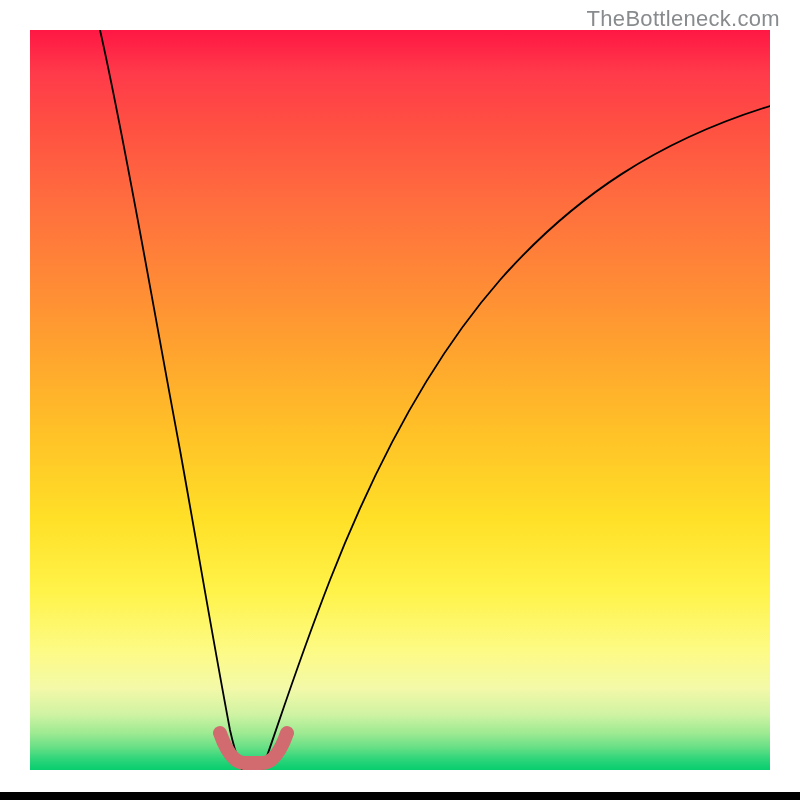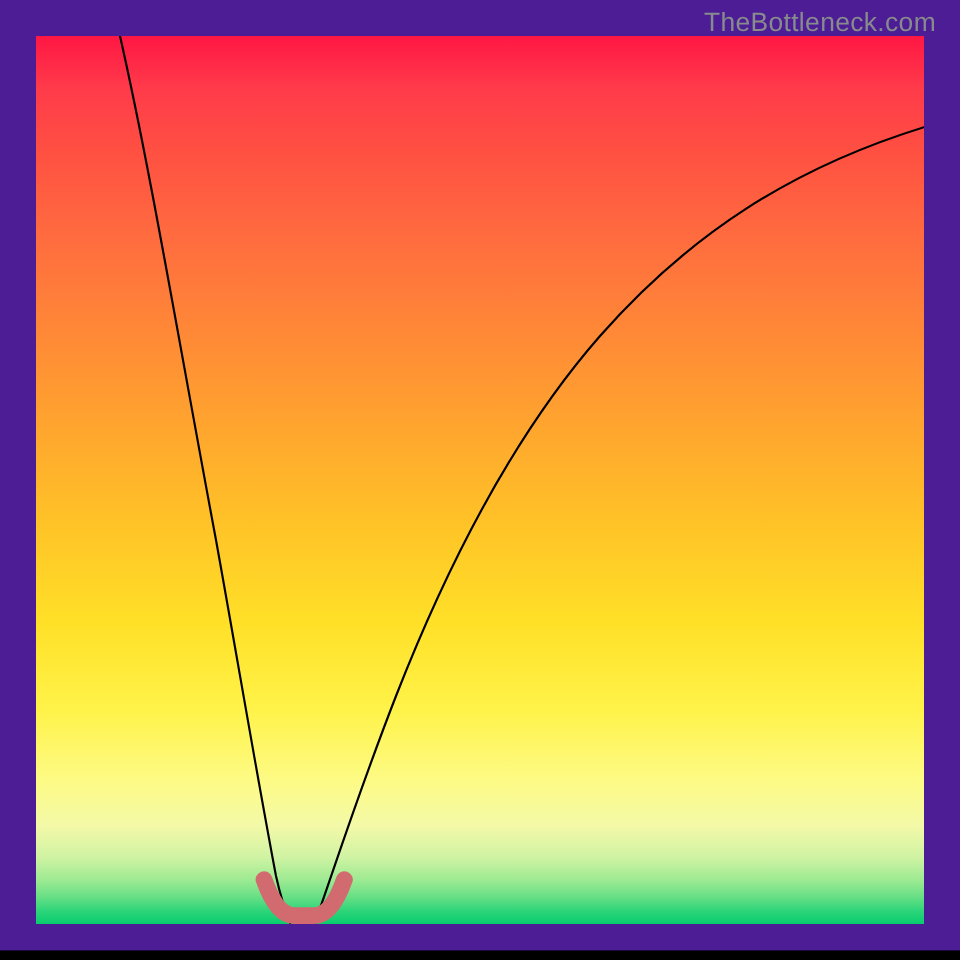--- a/index.html
+++ b/index.html
@@ -8,21 +8,21 @@
     width: 800px;
     height: 800px;
     background: #000;
     font-family: Arial, Helvetica, sans-serif;
     overflow: hidden;
   }
   .frame {
     position: relative;
     width: 800px;
     height: 792px;
-    background: #4c1d95;
+    background: #ffffff;
   }
   .watermark {
     position: absolute;
     top: 6px;
     right: 20px;
     color: #888b8d;
     font-size: 22px;
     letter-spacing: 0.3px;
     font-weight: 400;
     z-index: 5;

